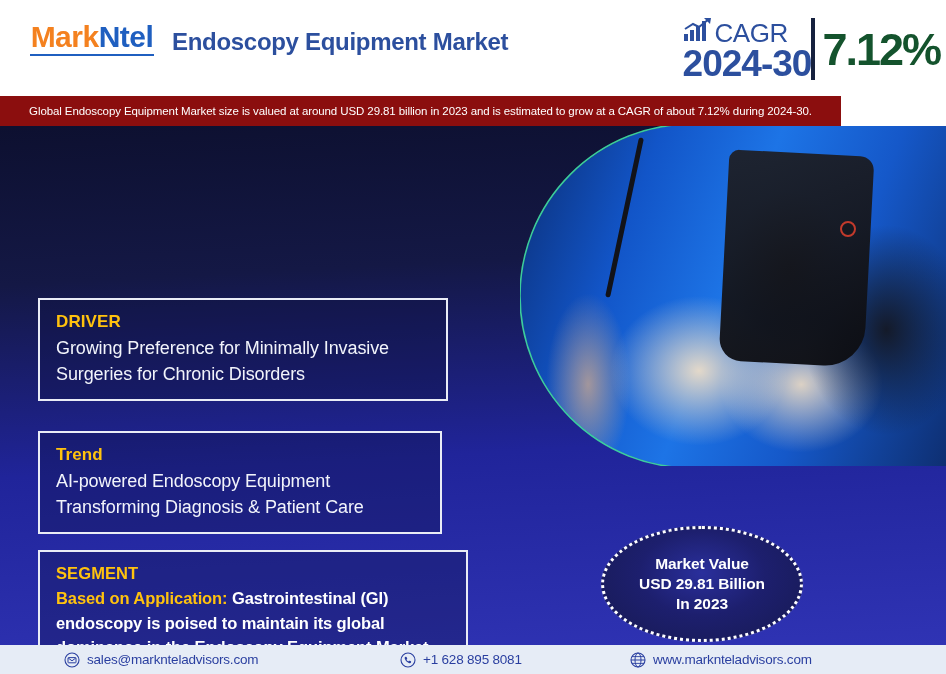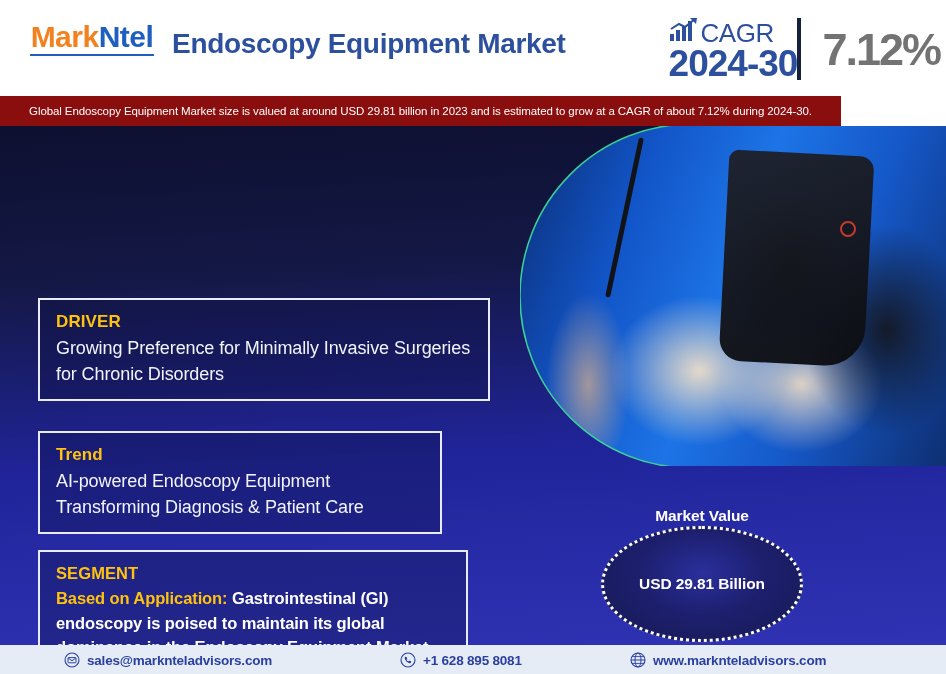--- a/index.html
+++ b/index.html
@@ -33,43 +33,43 @@
   #logo-rule {
     width: 124px; height: 2px; background: #1f5fc0;
     margin: 2px auto 1px auto;
   }
   #logo-advisors {
     font-size: 15px; font-weight: 700; color: #1a1a1a;
     letter-spacing: 0.2px; text-align: right; padding-right: 6px; margin-top: 48px;
   }
   #header-title {
     position: absolute; left: 172px; top: 28px;
-    font-size: 28px; font-weight: 700; color: #2c4f9e;
+    font-size: 24px; font-weight: 700; color: #2c4f9e;
     letter-spacing: -0.3px; white-space: nowrap;
   }
   #cagr-badge {
     position: absolute; right: 6px; top: 14px;
     display: flex; align-items: center; height: 70px;
   }
   #cagr-left {
     display: flex; flex-direction: column; align-items: flex-start;
     line-height: 0.95; 
   }
   #cagr-top { display: flex; align-items: flex-end; }
   #cagr-chart-icon { margin-right: 2px; margin-bottom: 1px; }
   #cagr-word {
     font-size: 26px; font-weight: 400; color: #2c4f9e; letter-spacing: -0.5px;
   }
   #cagr-years {
     font-size: 37px; font-weight: 700; color: #2c4f9e; letter-spacing: -1px;
   }
   #cagr-divider { width: 4px; height: 62px; background: #16213e; }
   #cagr-value {
-    font-size: 45px; font-weight: 700; color: #737373;
-    letter-spacing: -2px; padding-left: 21px; line-height: 1;
+    font-size: 45px; font-weight: 700; color: #14532d;
+    letter-spacing: -2px; padding-left: 7px; line-height: 1;
   }
 
   
   #red-banner {
     position: absolute; left: 0; top: 96px;
     width: 841px; height: 30px;
     background: #8b0e0e;
     display: flex; align-items: center; justify-content: center;
   }
   #red-banner-text {
@@ -134,21 +134,21 @@
     pointer-events: none;
   }
 
   
   .info-box {
     position: absolute;
     border: 2px solid #e9ecf6;
     background: rgba(14,17,58,0.30);
     padding: 10px 14px 12px 16px;
   }
-  #box-driver { left: 38px; top: 172px; width: 452px; }
+  #box-driver { left: 38px; top: 172px; width: 410px; }
   #box-trend  { left: 38px; top: 305px; width: 404px; }
   #box-segment{ left: 38px; top: 424px; width: 430px; }
 
   .box-kicker {
     color: #ffc20e; font-size: 17px; font-weight: 700;
     line-height: 1.45; letter-spacing: 0.1px;
   }
   .box-body {
     color: #f2f4fb; font-size: 18px; font-weight: 400;
     line-height: 1.46; letter-spacing: -0.1px;
@@ -164,36 +164,35 @@
   #market-ellipse {
     position: absolute; left: 601px; top: 400px;
     width: 202px; height: 116px;
     border-radius: 50%;
     border: 3px dotted #ffffff;
     background: radial-gradient(ellipse at 50% 40%, #2a2f9c 0%, #1d1f6e 45%, #171a52 100%);
     display: flex; flex-direction: column;
     align-items: center; justify-content: center;
     text-align: center; line-height: 1.3;
     box-shadow: 0 0 0 1px rgba(255,255,255,0.05);
-    gap: 48px;
   }
   #market-ellipse div {
     color: #ffffff; font-size: 15.5px; font-weight: 700; letter-spacing: -0.1px;
   }
 
   
   #footer {
     position: absolute; left: 0; top: 645px;
     width: 946px; height: 29px;
     background: #e6ecf6;
     display: flex; align-items: center;
   }
   .footer-item {
-    display: flex; align-items: flex-end;
-    color: #2a3fa0; font-size: 13.5px; font-weight: 700;
+    display: flex; align-items: flex-start;
+    color: #2a3fa0; font-size: 13.5px; font-weight: 400;
     letter-spacing: -0.2px;
   }
   #footer-email { position: absolute; left: 64px; }
   #footer-phone { position: absolute; left: 400px; }
   #footer-web   { position: absolute; left: 630px; }
   .footer-icon { margin-right: 7px; display: flex; align-items: center; }
 </style>
 </head>
 <body>
 

